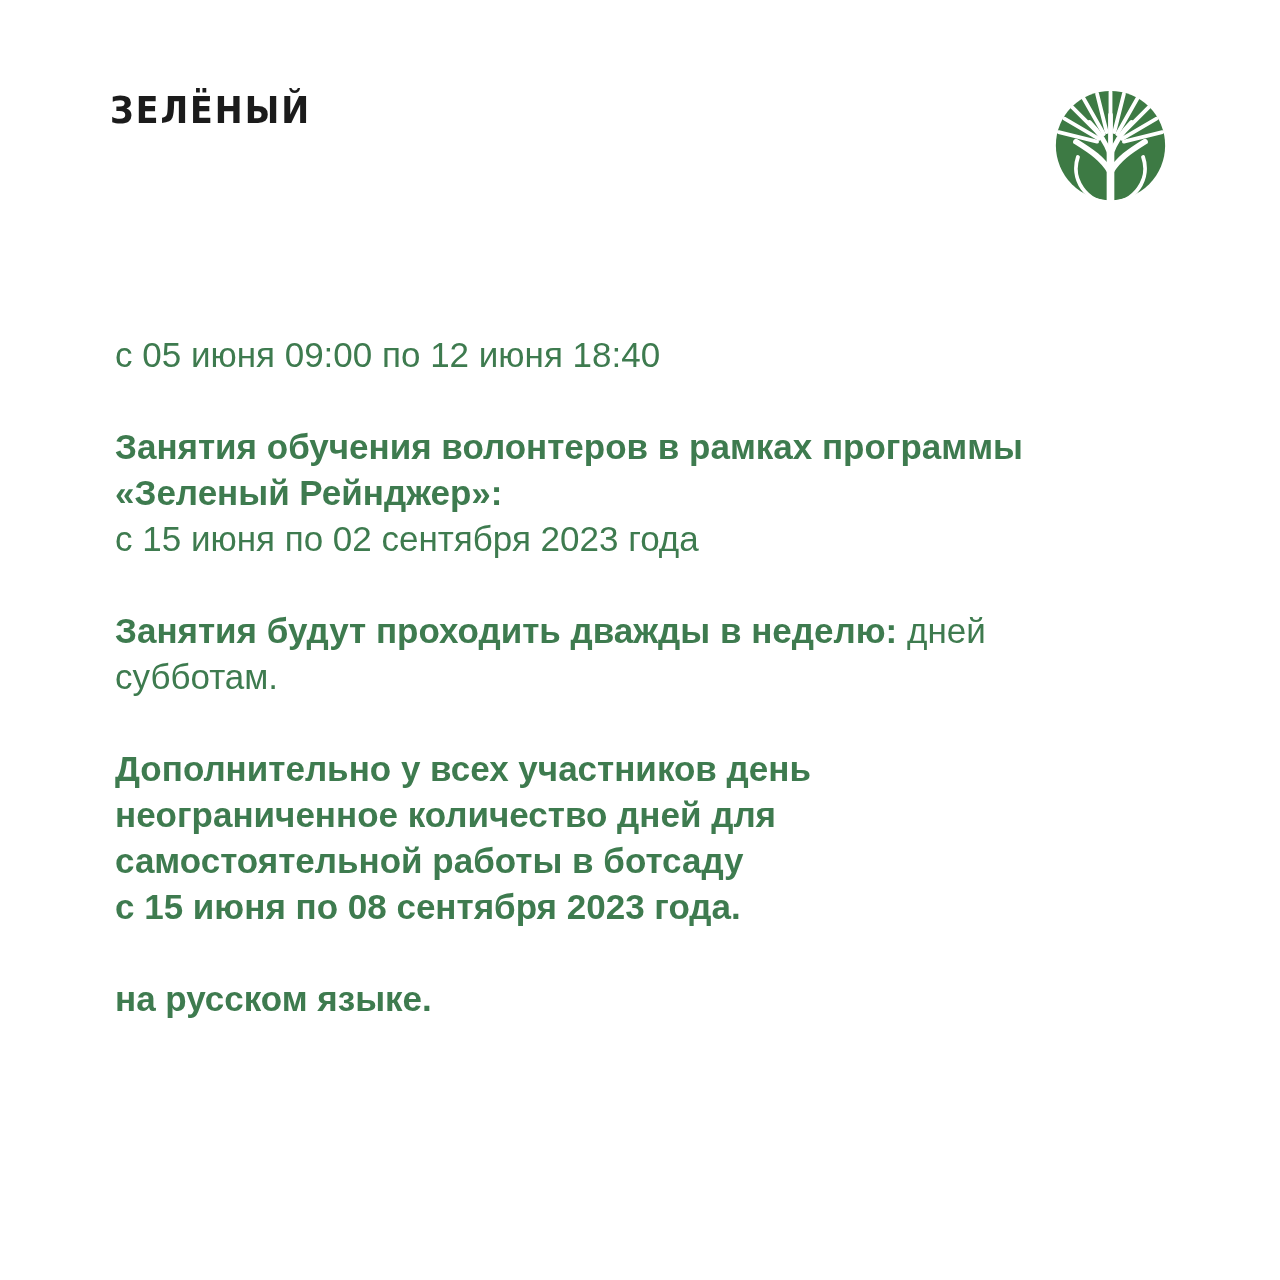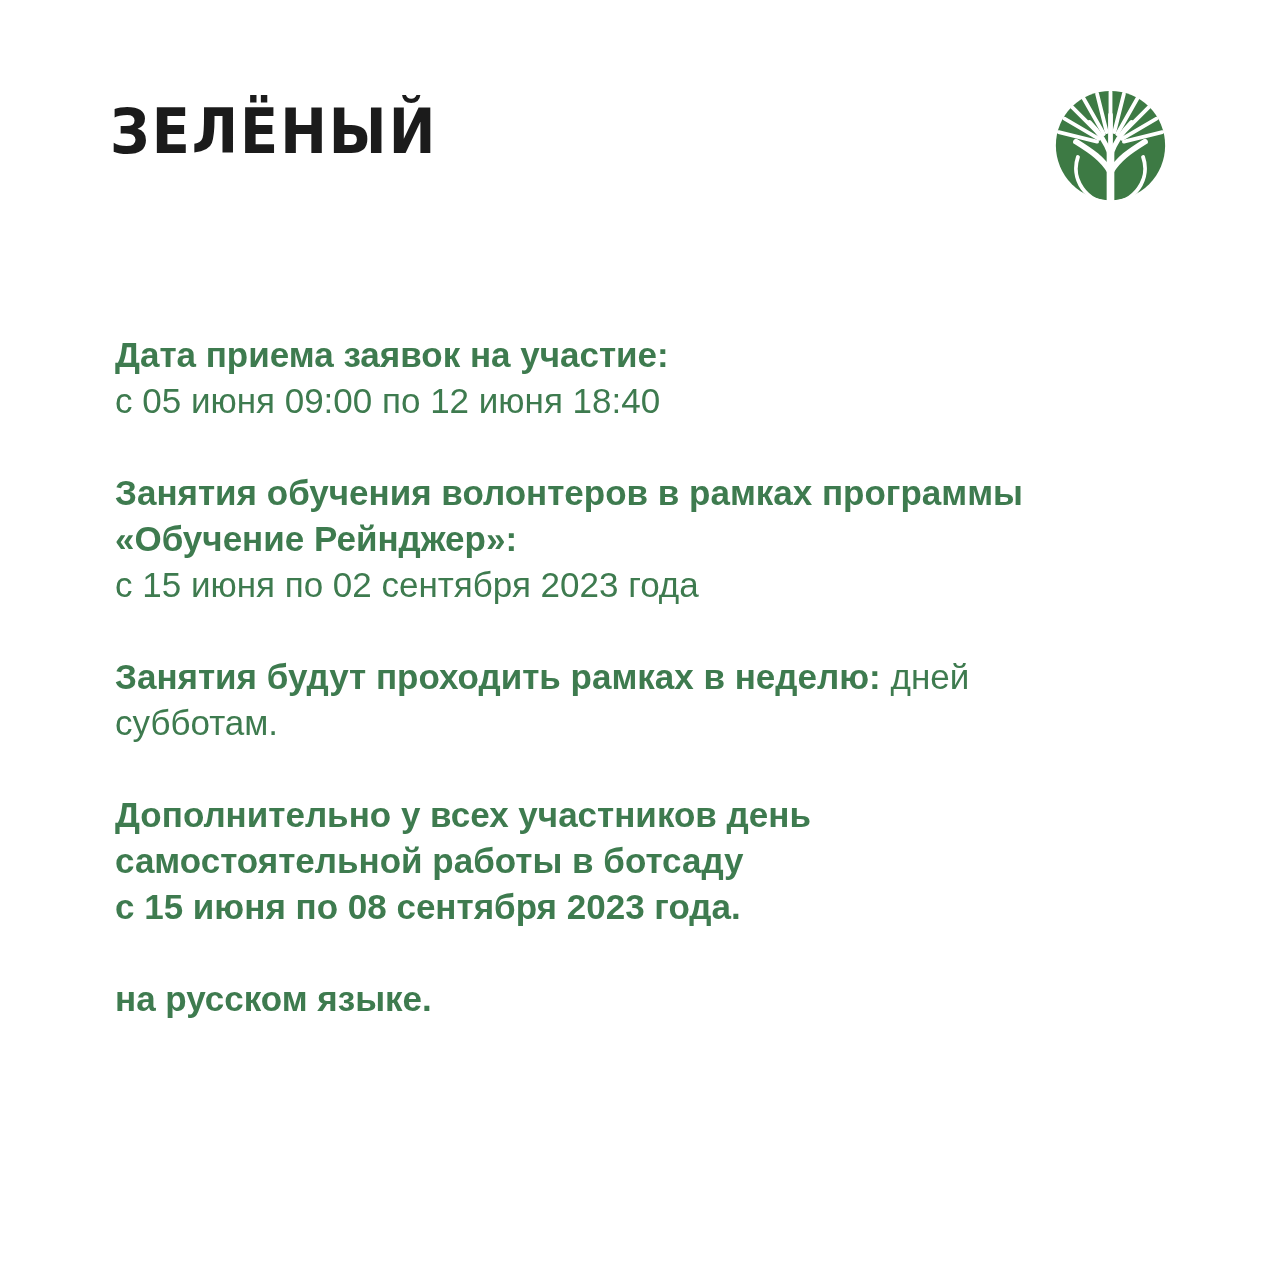--- a/index.html
+++ b/index.html
@@ -12,25 +12,25 @@
   html,body{width:1280px;height:1280px;}
   body{
     background:var(--bg);
     position:relative;
     overflow:hidden;
     font-family:"Liberation Sans","DejaVu Sans",sans-serif;
   }
   .logo{
     position:absolute;
     left:110px;
-    top:100px;
+    top:79px;
     color:var(--logo);
     font-family:"DejaVu Sans","Liberation Sans",sans-serif;
     font-weight:800;
-    font-size:62px;
+    font-size:37px;
     line-height:64px;
     letter-spacing:2px;
     font-stretch:condensed;
     white-space:nowrap;
   }
   .tree-wrap{
     position:absolute;
     left:1053px;
     top:88px;
     width:115px;
@@ -82,33 +82,33 @@
       <path d="M60,88 C68,74 80,66 96,56" stroke-width="6"></path>
       <path d="M60,70 C55,56 48,46 38,36" stroke-width="5"></path>
       <path d="M60,70 C65,56 72,46 82,36" stroke-width="5"></path>
       <path d="M60,70 L60,28" stroke-width="5"></path>
     </g>
   </svg>
 </div>
 
 <div class="content">
     <div class="block">
-      <div class="line"><span class="seg bold">Дата приема заявок на участие:</span></div>
       <div class="line"><span class="seg">с 05 июня 09:00 по 12 июня 18:40</span></div>
     </div>
     <div class="block">
       <div class="line"><span class="seg bold">Занятия обучения волонтеров в рамках программы</span></div>
-      <div class="line"><span class="seg bold">«Обучение Рейнджер»:</span></div>
+      <div class="line"><span class="seg bold">«Зеленый Рейнджер»:</span></div>
       <div class="line"><span class="seg">с 15 июня по 02 сентября 2023 года</span></div>
     </div>
     <div class="block">
-      <div class="line"><span class="seg bold">Занятия будут проходить рамках в неделю:</span><span class="seg"> дней</span></div>
+      <div class="line"><span class="seg bold">Занятия будут проходить дважды в неделю:</span><span class="seg"> дней</span></div>
       <div class="line"><span class="seg">субботам.</span></div>
     </div>
     <div class="block">
       <div class="line"><span class="seg bold">Дополнительно у всех участников день</span></div>
+      <div class="line"><span class="seg bold">неограниченное количество дней для</span></div>
       <div class="line"><span class="seg bold">самостоятельной работы в ботсаду</span></div>
       <div class="line"><span class="seg bold">с 15 июня по 08 сентября 2023 года.</span></div>
     </div>
     <div class="block">
       <div class="line"><span class="seg bold">на русском языке.</span></div>
     </div>
   </div>
 
 </body></html>

